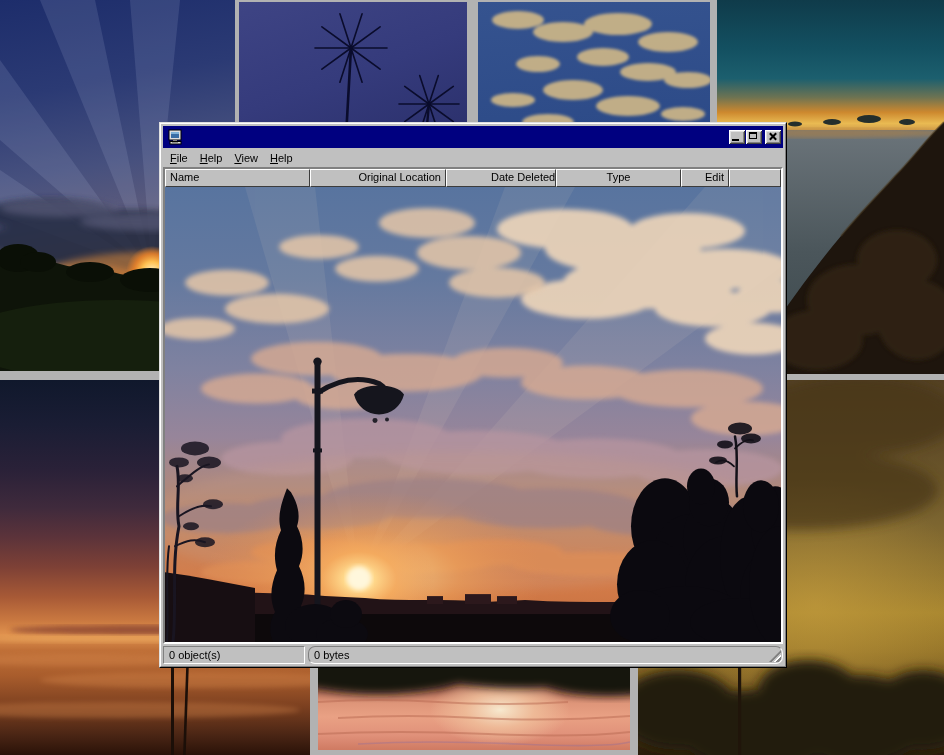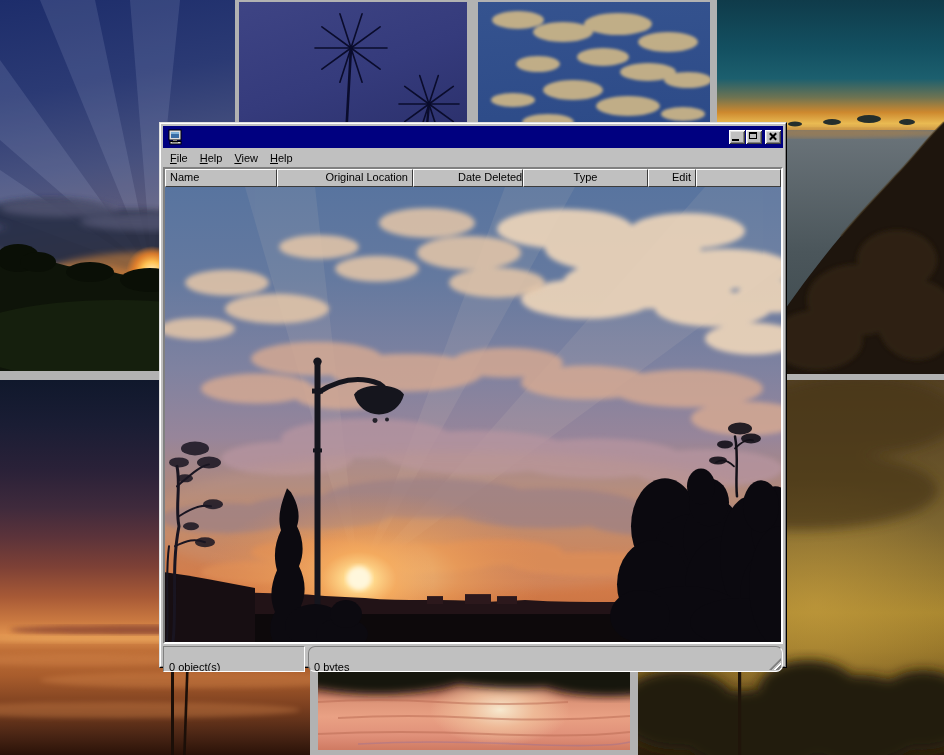--- a/index.html
+++ b/index.html
@@ -45,27 +45,27 @@
   .glyph-close:before{transform:rotate(45deg);}
   .glyph-close:after{transform:rotate(-45deg);}
   #menubar{height:18px;display:flex;align-items:center;padding:1px 1px 0 1px;flex:0 0 auto;}
   .menu-item{display:inline-block;font-size:11px;line-height:16px;padding:0 6px;}
   .menu-item::first-letter{text-decoration:underline;}
   #listview{flex:1;border:2px solid;border-color:#808080 #fff #fff #808080;display:flex;flex-direction:column;
             position:relative;overflow:hidden;background:#808080;}
   #hdr{height:18px;display:flex;flex:0 0 auto;background:var(--chrome);}
   .hcol{height:18px;box-sizing:border-box;background:var(--chrome);border:1px solid;border-color:#fff #3c3c3c #3c3c3c #fff;
         font-size:11px;line-height:15px;padding:0 4px;white-space:nowrap;overflow:hidden;}
-  .hc1{width:112px;} .hc2{width:136px;text-align:right;} .hc3{width:110px;padding-left:44px;} .hc4{width:125px;text-align:center;}
+  .hc1{width:145px;} .hc2{width:136px;text-align:right;} .hc3{width:110px;padding-left:44px;} .hc4{width:125px;text-align:center;}
   .hc5{width:48px;text-align:right;} .hc6{flex:1;}
   #viewport{flex:1;position:relative;overflow:hidden;}
   #viewport svg{position:absolute;inset:0;width:100%;height:100%;display:block;}
   #statusbar{height:20px;flex:0 0 auto;display:flex;gap:3px;padding-top:2px;box-sizing:border-box;}
   .spanel{box-sizing:border-box;border:1px solid;border-color:#808080 #fff #fff #808080;
-          font-size:11px;line-height:16px;padding:12px 5px;background:var(--chrome);white-space:nowrap;overflow:hidden;}
+          font-size:11px;line-height:16px;padding:0 5px;background:var(--chrome);white-space:nowrap;overflow:hidden;}
   #sp1{width:142px;} #sp2{flex:1;position:relative;border-radius:7px;}
   #grip{position:absolute;right:1px;bottom:1px;width:12px;height:12px;
         background:repeating-linear-gradient(135deg,transparent 0 2px,#fff 2px 3px,#808080 3px 5px);
         clip-path:polygon(100% 0,100% 100%,0 100%);}
 </style>
 </head>
 <body>
 
 <div id="screen">
 

